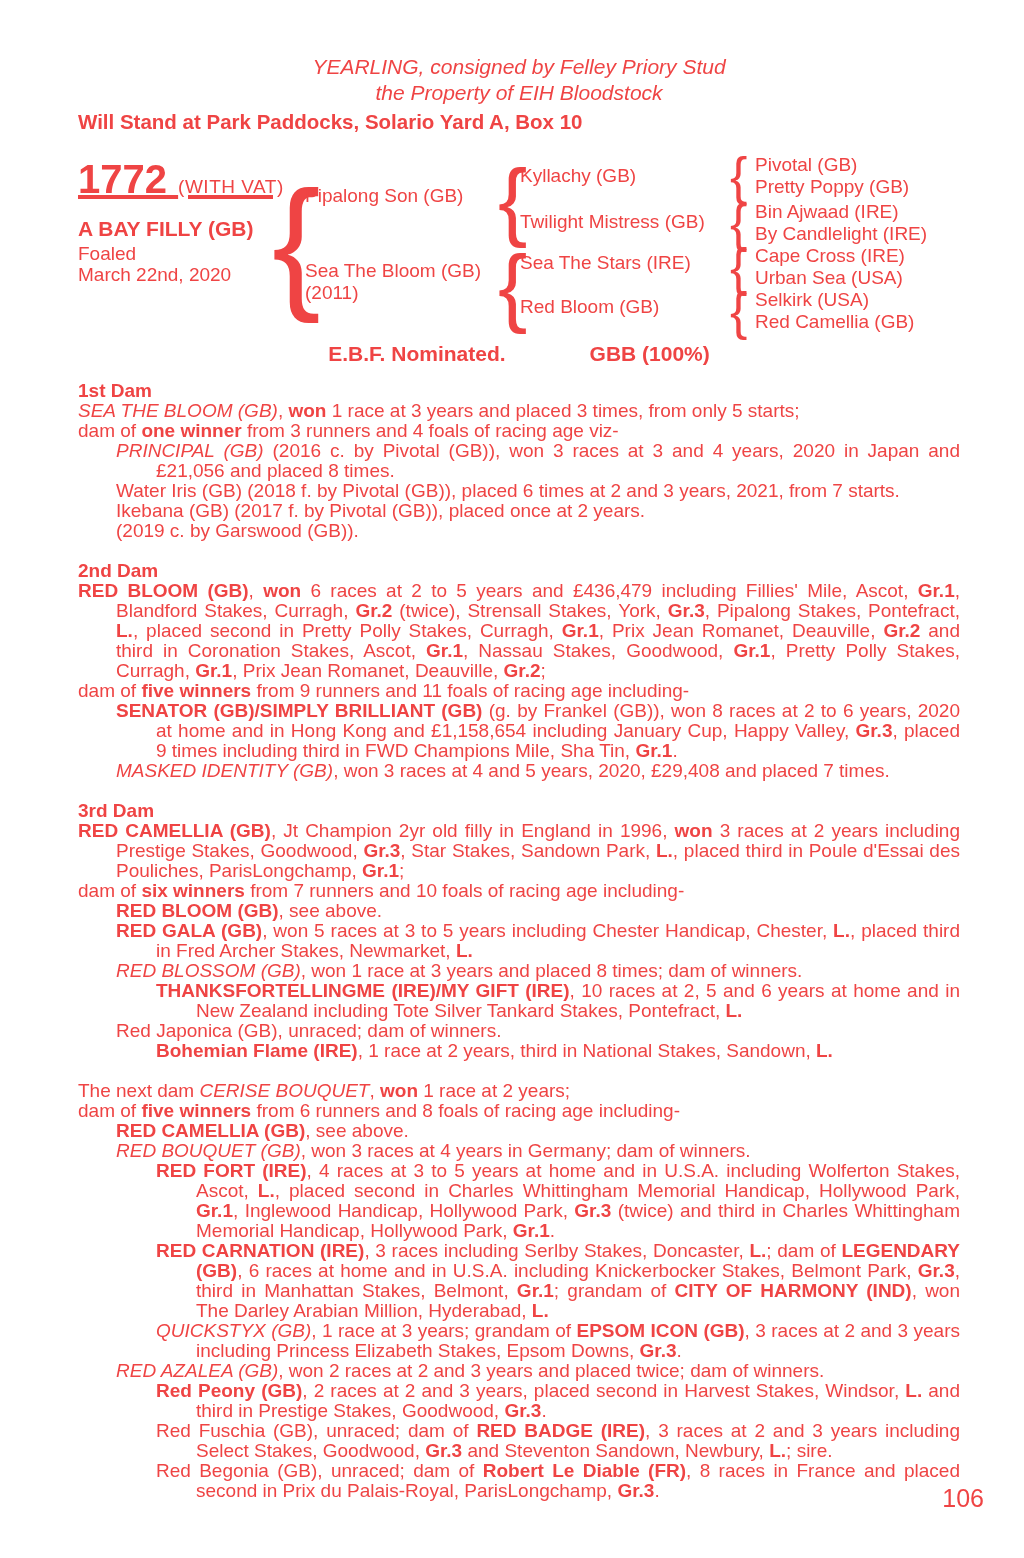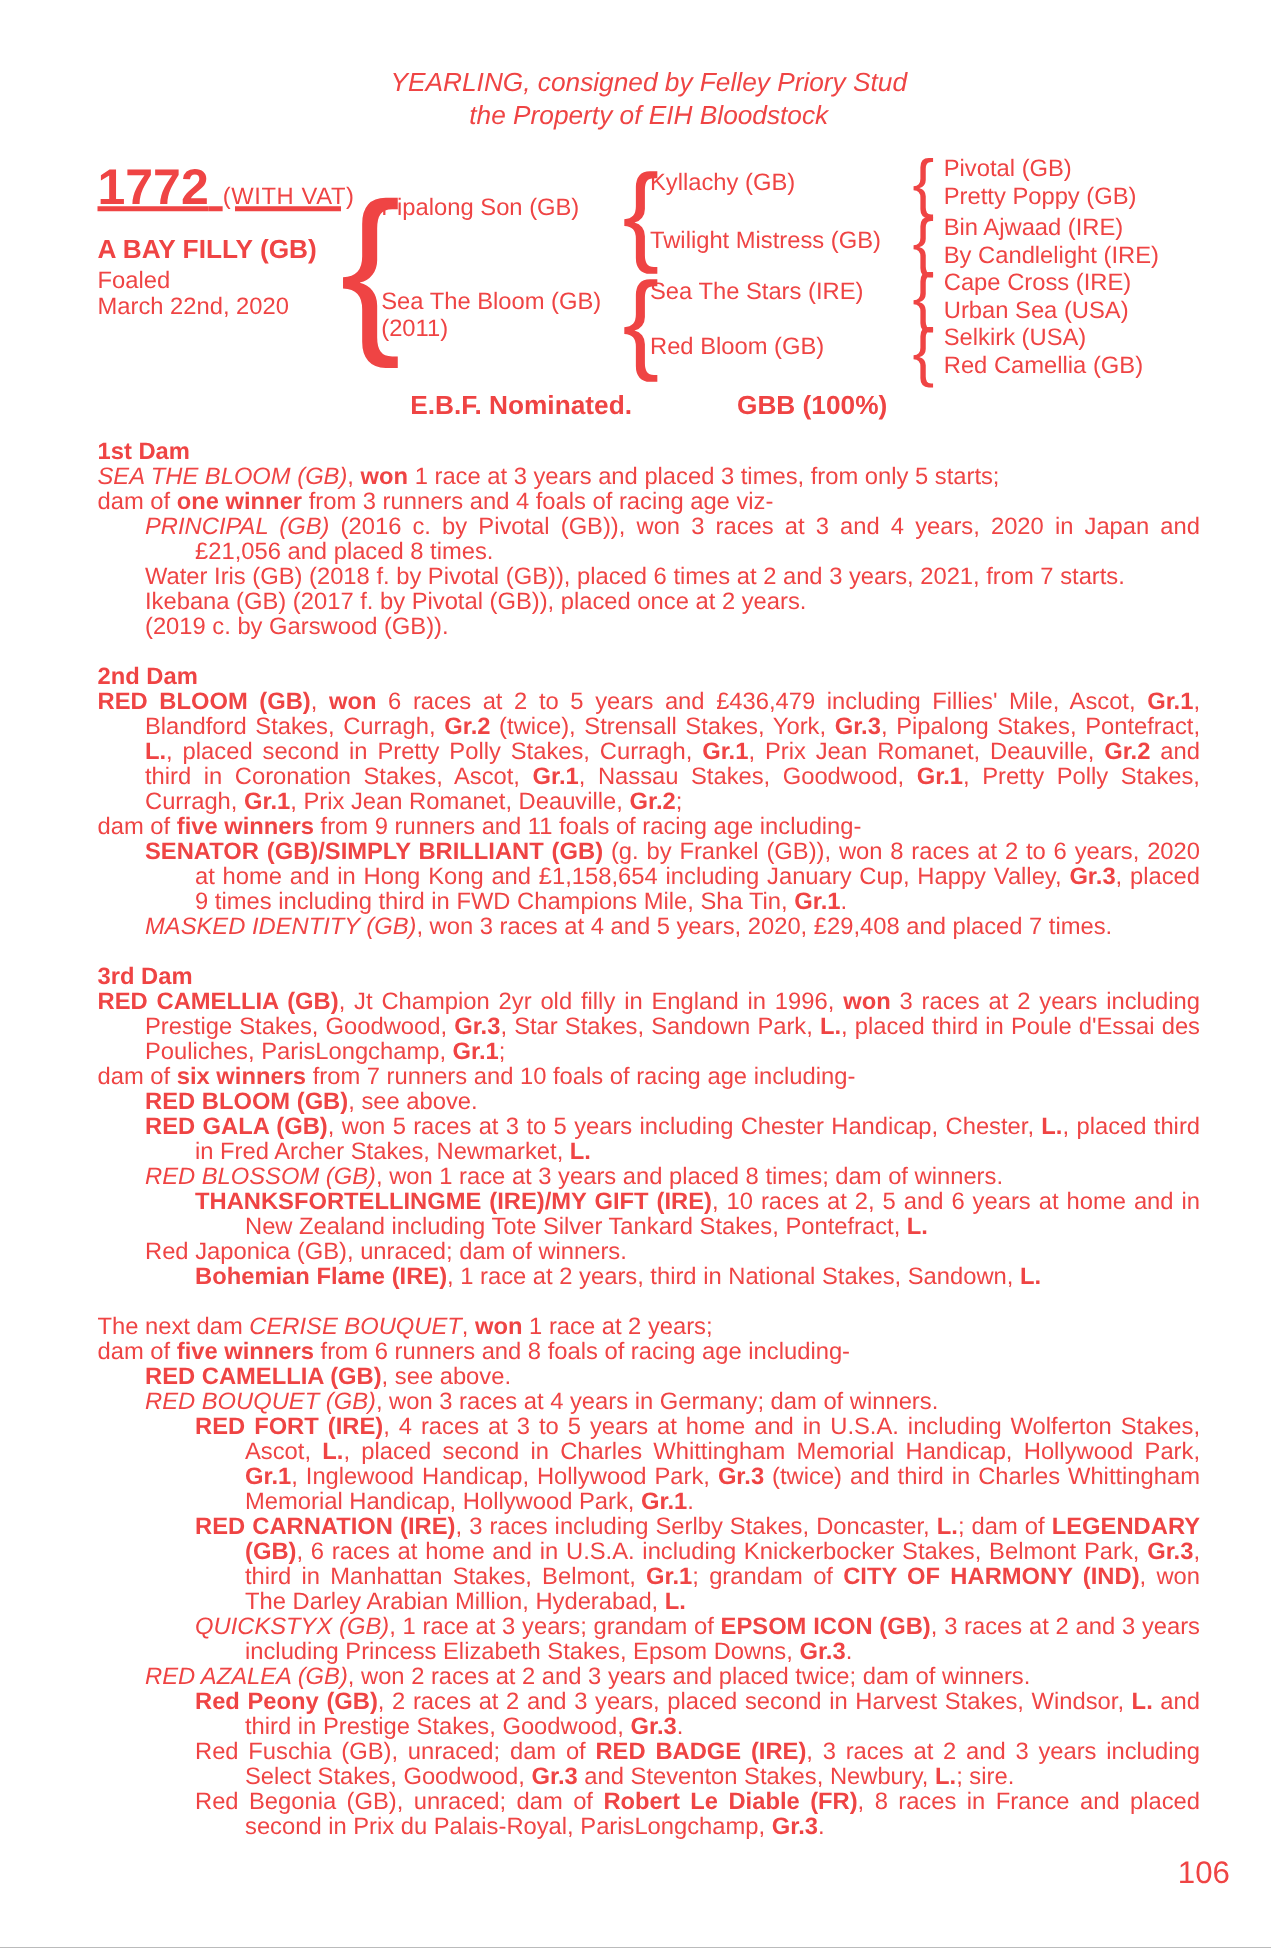--- a/index.html
+++ b/index.html
@@ -55,20 +55,21 @@
   .page-num{position:absolute;right:40px;top:1488px;font-size:25px;}
 </style>
 </head>
 <body>
 
 <div class="page">
   <div class="content">
 
     <div class="top1">YEARLING, consigned by Felley Priory Stud</div>
     <div class="top2">the Property of EIH Bloodstock</div>
+    <div class="stand">Will Stand at Park Paddocks, Solario Yard A, Box 10</div>
 
     <div class="pedigree">
       <div class="lot-number"><span>1772</span> <span class="lot-vat">(WITH VAT)</span></div>
       <div class="lot-desc">A BAY FILLY (GB)</div>
       <div class="lot-foaled">Foaled</div>
       <div class="lot-date">March 22nd, 2020</div>
 
       <div class="brace brace-main">
           <span>{</span>
         </div>
@@ -147,20 +148,20 @@
     <div class="section">
       <p class="p"><span>The next dam </span><span class="i">CERISE BOUQUET</span><span>, </span><span class="b">won</span><span> 1 race at 2 years;</span></p>
       <p class="p"><span>dam of </span><span class="b">five winners</span><span> from 6 runners and 8 foals of racing age including-</span></p>
       <p class="p f1c1"><span class="b">RED CAMELLIA (GB)</span><span>, see above.</span></p>
       <p class="p f1c1"><span class="i">RED BOUQUET (GB)</span><span>, won 3 races at 4 years in Germany; dam of winners.</span></p>
       <p class="p f2c3"><span class="b">RED FORT (IRE)</span><span>, 4 races at 3 to 5 years at home and in U.S.A. including Wolferton Stakes, Ascot, </span><span class="b">L.</span><span>, placed second in Charles Whittingham Memorial Handicap, Hollywood Park, </span><span class="b">Gr.1</span><span>, Inglewood Handicap, Hollywood Park, </span><span class="b">Gr.3</span><span> (twice) and third in Charles Whittingham Memorial Handicap, Hollywood Park, </span><span class="b">Gr.1</span><span>.</span></p>
       <p class="p f2c3"><span class="b">RED CARNATION (IRE)</span><span>, 3 races including Serlby Stakes, Doncaster, </span><span class="b">L.</span><span>; dam of </span><span class="b">LEGENDARY (GB)</span><span>, 6 races at home and in U.S.A. including Knickerbocker Stakes, Belmont Park, </span><span class="b">Gr.3</span><span>, third in Manhattan Stakes, Belmont, </span><span class="b">Gr.1</span><span>; grandam of </span><span class="b">CITY OF HARMONY (IND)</span><span>, won The Darley Arabian Million, Hyderabad, </span><span class="b">L.</span></p>
       <p class="p f2c3"><span class="i">QUICKSTYX (GB)</span><span>, 1 race at 3 years; grandam of </span><span class="b">EPSOM ICON (GB)</span><span>, 3 races at 2 and 3 years including Princess Elizabeth Stakes, Epsom Downs, </span><span class="b">Gr.3</span><span>.</span></p>
       <p class="p f1c1"><span class="i">RED AZALEA (GB)</span><span>, won 2 races at 2 and 3 years and placed twice; dam of winners.</span></p>
       <p class="p f2c3"><span class="b">Red Peony (GB)</span><span>, 2 races at 2 and 3 years, placed second in Harvest Stakes, Windsor, </span><span class="b">L.</span><span> and third in Prestige Stakes, Goodwood, </span><span class="b">Gr.3</span><span>.</span></p>
-      <p class="p f2c3"><span>Red Fuschia (GB), unraced; dam of </span><span class="b">RED BADGE (IRE)</span><span>, 3 races at 2 and 3 years including Select Stakes, Goodwood, </span><span class="b">Gr.3</span><span> and Steventon Stakes, Newbury, </span><span class="b">L.</span><span>; sire.</span></p>
+      <p class="p f2c3"><span>Red Fuschia (GB), unraced; dam of </span><span class="b">RED BADGE (IRE)</span><span>, 3 races at 2 and 3 years including Select Stakes, Goodwood, </span><span class="b">Gr.3</span><span> and Steventon Sandown, Newbury, </span><span class="b">L.</span><span>; sire.</span></p>
       <p class="p f2c3"><span>Red Begonia (GB), unraced; dam of </span><span class="b">Robert Le Diable (FR)</span><span>, 8 races in France and placed second in Prix du Palais-Royal, ParisLongchamp, </span><span class="b">Gr.3</span><span>.</span></p>
     </div>
 
   </div>
 
   <div class="page-num">106</div>
 </div>
 
 </body></html>

